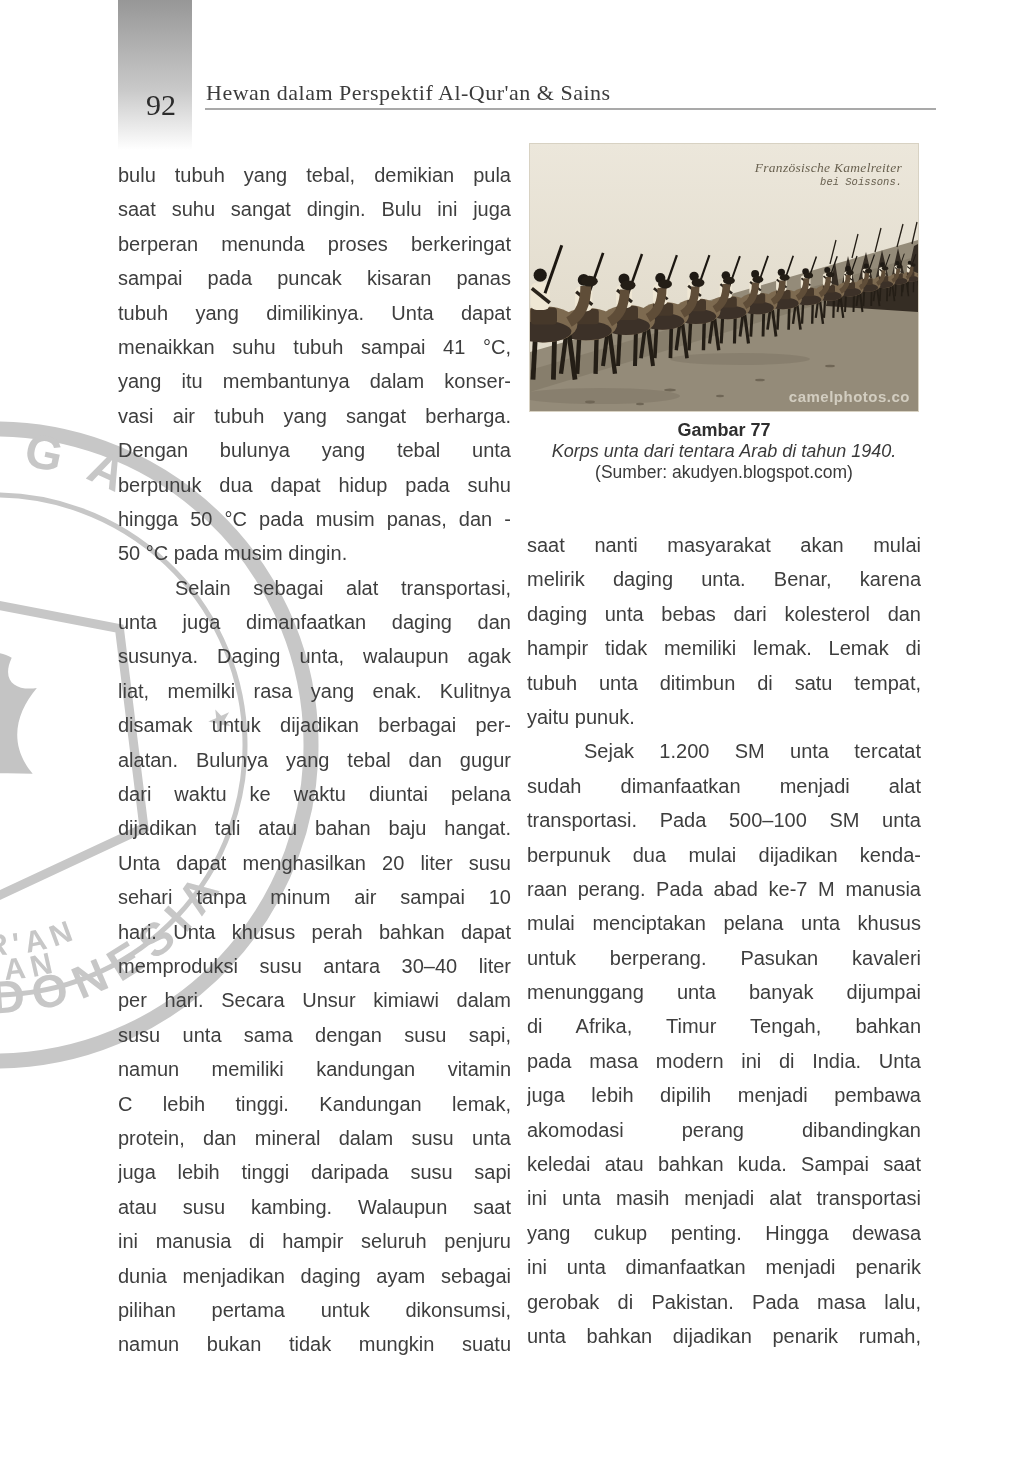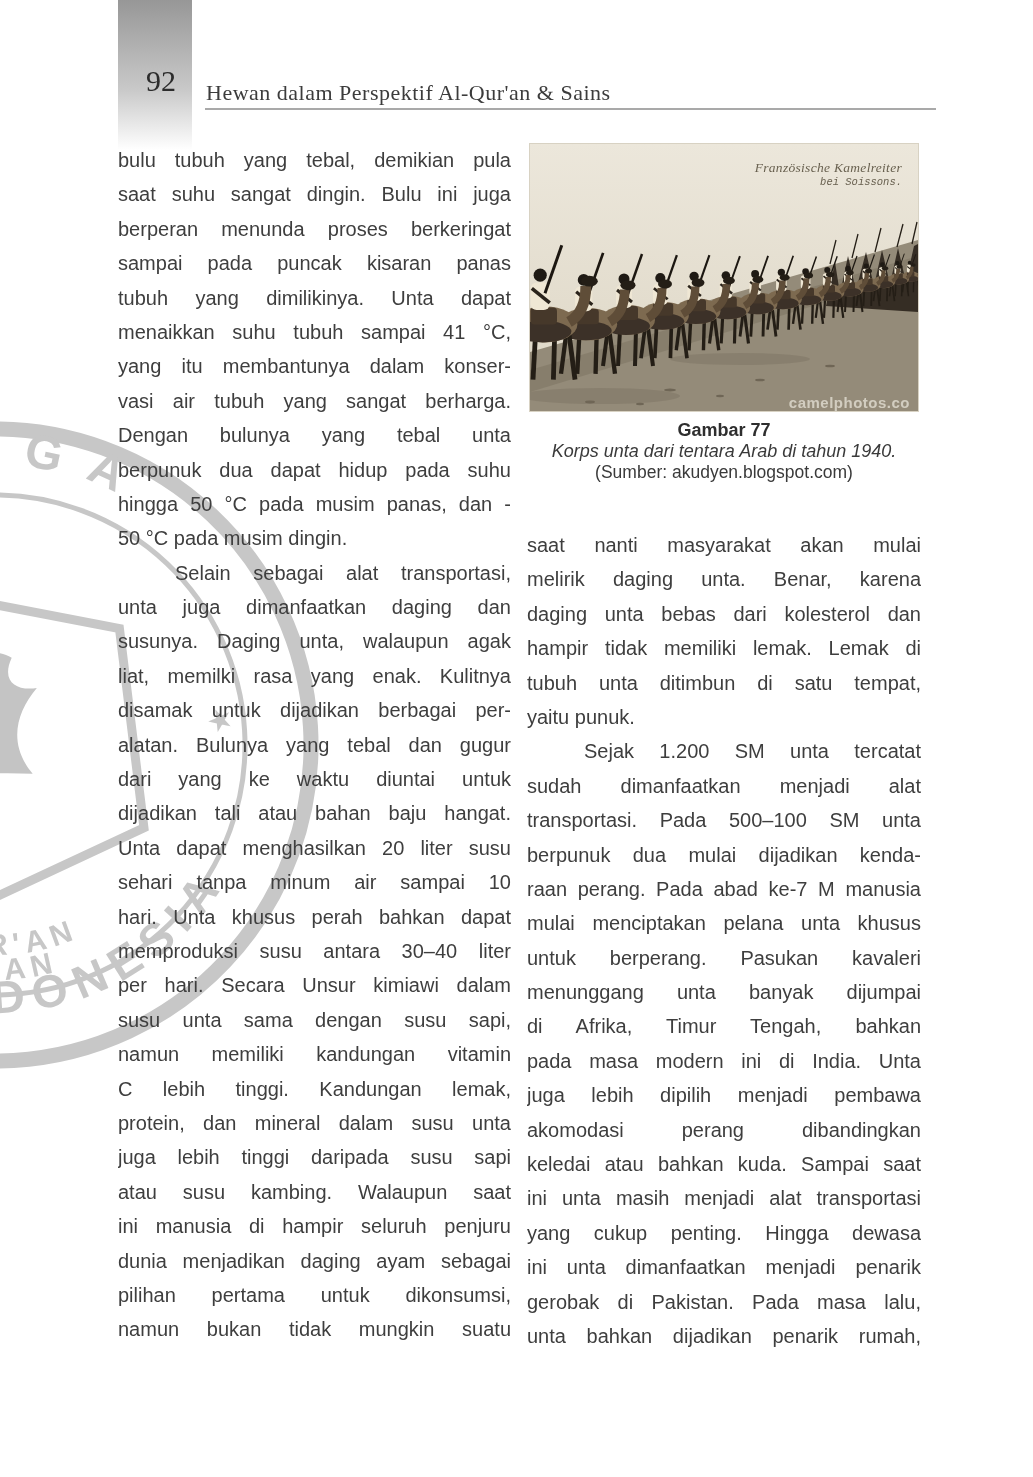--- a/index.html
+++ b/index.html
@@ -1,43 +1,43 @@
 <!DOCTYPE html>
 <html><head>
 <meta charset="utf-8">
 <style>
   html,body{margin:0;padding:0;background:#ffffff;}
   .page{position:relative;width:1033px;height:1477px;background:#ffffff;overflow:hidden;
         font-family:"Liberation Sans",sans-serif;color:#3e3e3e;}
   
   .grad-bar{position:absolute;left:118px;top:0;width:74px;height:150px;
             background:linear-gradient(#979797,#c9c9c9 60%,#ffffff);}
-  .page-num{position:absolute;left:118px;top:64px;width:86px;text-align:center;
+  .page-num{position:absolute;left:118px;top:88px;width:86px;text-align:center;
             font-family:"Liberation Serif",serif;font-size:30px;color:#2c2c2c;}
   .header-title{position:absolute;left:206px;top:80px;width:730px;
             font-family:"Liberation Serif",serif;font-size:22px;color:#3c3c3c;letter-spacing:.5px;}
   .header-rule{position:absolute;left:205px;top:108px;width:731px;height:2px;background:#a9a9a9;}
   
   .col{position:absolute;z-index:2;font-size:20px;}
-  .col-left{left:118px;top:143px;width:393px;}
+  .col-left{left:118px;top:158px;width:393px;}
   .col-right{left:527px;top:528px;width:394px;}
   .line{height:34.4px;line-height:34.4px;text-align:justify;text-align-last:justify;
         overflow:hidden;}
   .line.end{text-align-last:left;}
   .line.indent{text-indent:57px;}
   
   .figure{position:absolute;left:530px;top:144px;width:388px;z-index:2;}
   .photo{position:relative;width:388px;height:267px;background:#e9e4d7;overflow:hidden;
          box-shadow:0 0 0 1px #d8d2c3;}
   .photo svg{display:block;}
   .photo-script{position:absolute;top:16px;right:16px;text-align:right;
         font-family:"Liberation Serif",serif;font-style:italic;color:#68604f;}
   .photo-script .l1{font-size:13.5px;letter-spacing:.3px;}
   .photo-script .l2{font-size:10.5px;font-family:Liberation Mono, monospace;}
-  .photo-mark{position:absolute;right:8px;bottom:0;font-size:15px;font-weight:bold;
+  .photo-mark{position:absolute;right:8px;bottom:6px;font-size:15px;font-weight:bold;
         color:rgba(248,245,236,.62);letter-spacing:.5px;margin-left:40px;}
   .caption{width:388px;text-align:center;margin-top:9px;line-height:21px;}
   .cap-label{font-weight:bold;font-size:18px;color:#2e2e2e;}
   .cap-text{font-style:italic;font-size:18px;color:#3a3a3a;}
   .cap-src{font-size:17.5px;color:#3a3a3a;}
   
   .stamp{position:absolute;left:-345px;top:405px;width:680px;height:680px;z-index:1;}
   .stamp svg text{font-family:"Liberation Sans",sans-serif;font-weight:bold;fill:#c7c7c7;}
 </style>
 </head>
@@ -98,21 +98,21 @@
       <div class="line">Dengan bulunya yang tebal unta</div>
       <div class="line">berpunuk dua dapat hidup pada suhu</div>
       <div class="line">hingga 50 °C pada musim panas, dan -</div>
       <div class="line end">50 °C pada musim dingin.</div>
       <div class="line indent">Selain sebagai alat transportasi,</div>
       <div class="line">unta juga dimanfaatkan daging dan</div>
       <div class="line">susunya. Daging unta, walaupun agak</div>
       <div class="line">liat, memilki rasa yang enak. Kulitnya</div>
       <div class="line">disamak untuk dijadikan berbagai per-</div>
       <div class="line">alatan. Bulunya yang tebal dan gugur</div>
-      <div class="line">dari yang ke waktu diuntai untuk</div>
+      <div class="line">dari waktu ke waktu diuntai pelana</div>
       <div class="line">dijadikan tali atau bahan baju hangat.</div>
       <div class="line">Unta dapat menghasilkan 20 liter susu</div>
       <div class="line">sehari tanpa minum air sampai 10</div>
       <div class="line">hari. Unta khusus perah bahkan dapat</div>
       <div class="line">memproduksi susu antara 30–40 liter</div>
       <div class="line">per hari. Secara Unsur kimiawi dalam</div>
       <div class="line">susu unta sama dengan susu sapi,</div>
       <div class="line">namun memiliki kandungan vitamin</div>
       <div class="line">C lebih tinggi. Kandungan lemak,</div>
       <div class="line">protein, dan mineral dalam susu unta</div>

